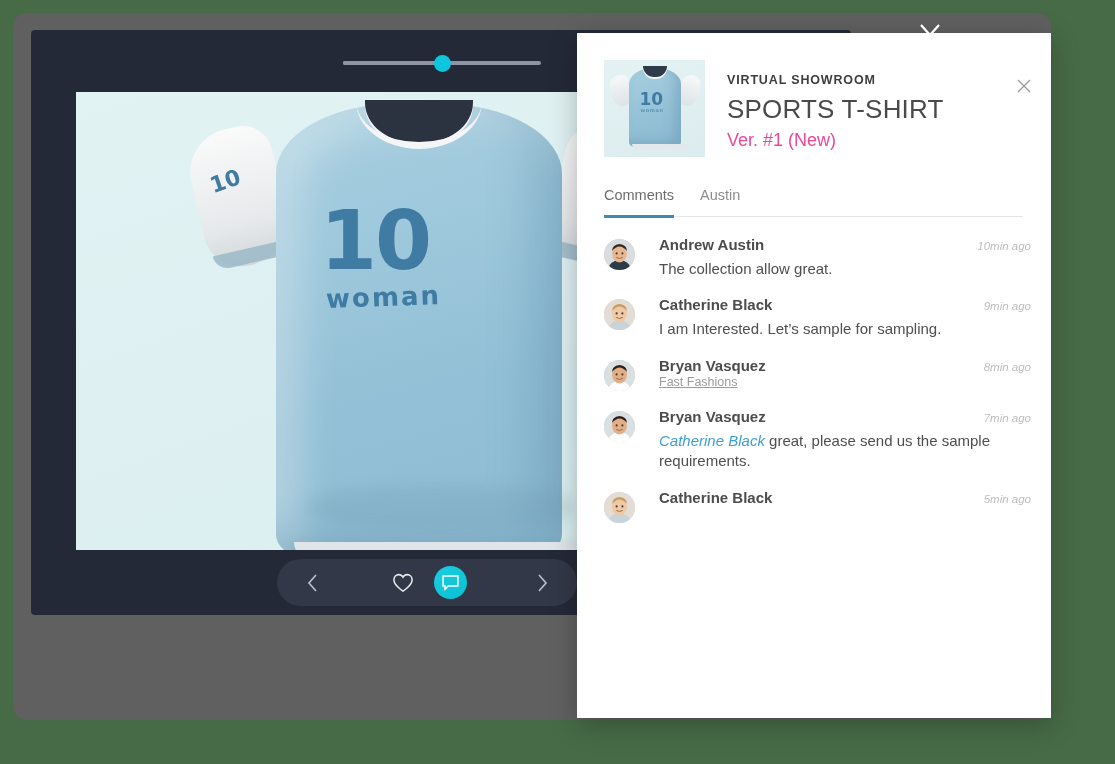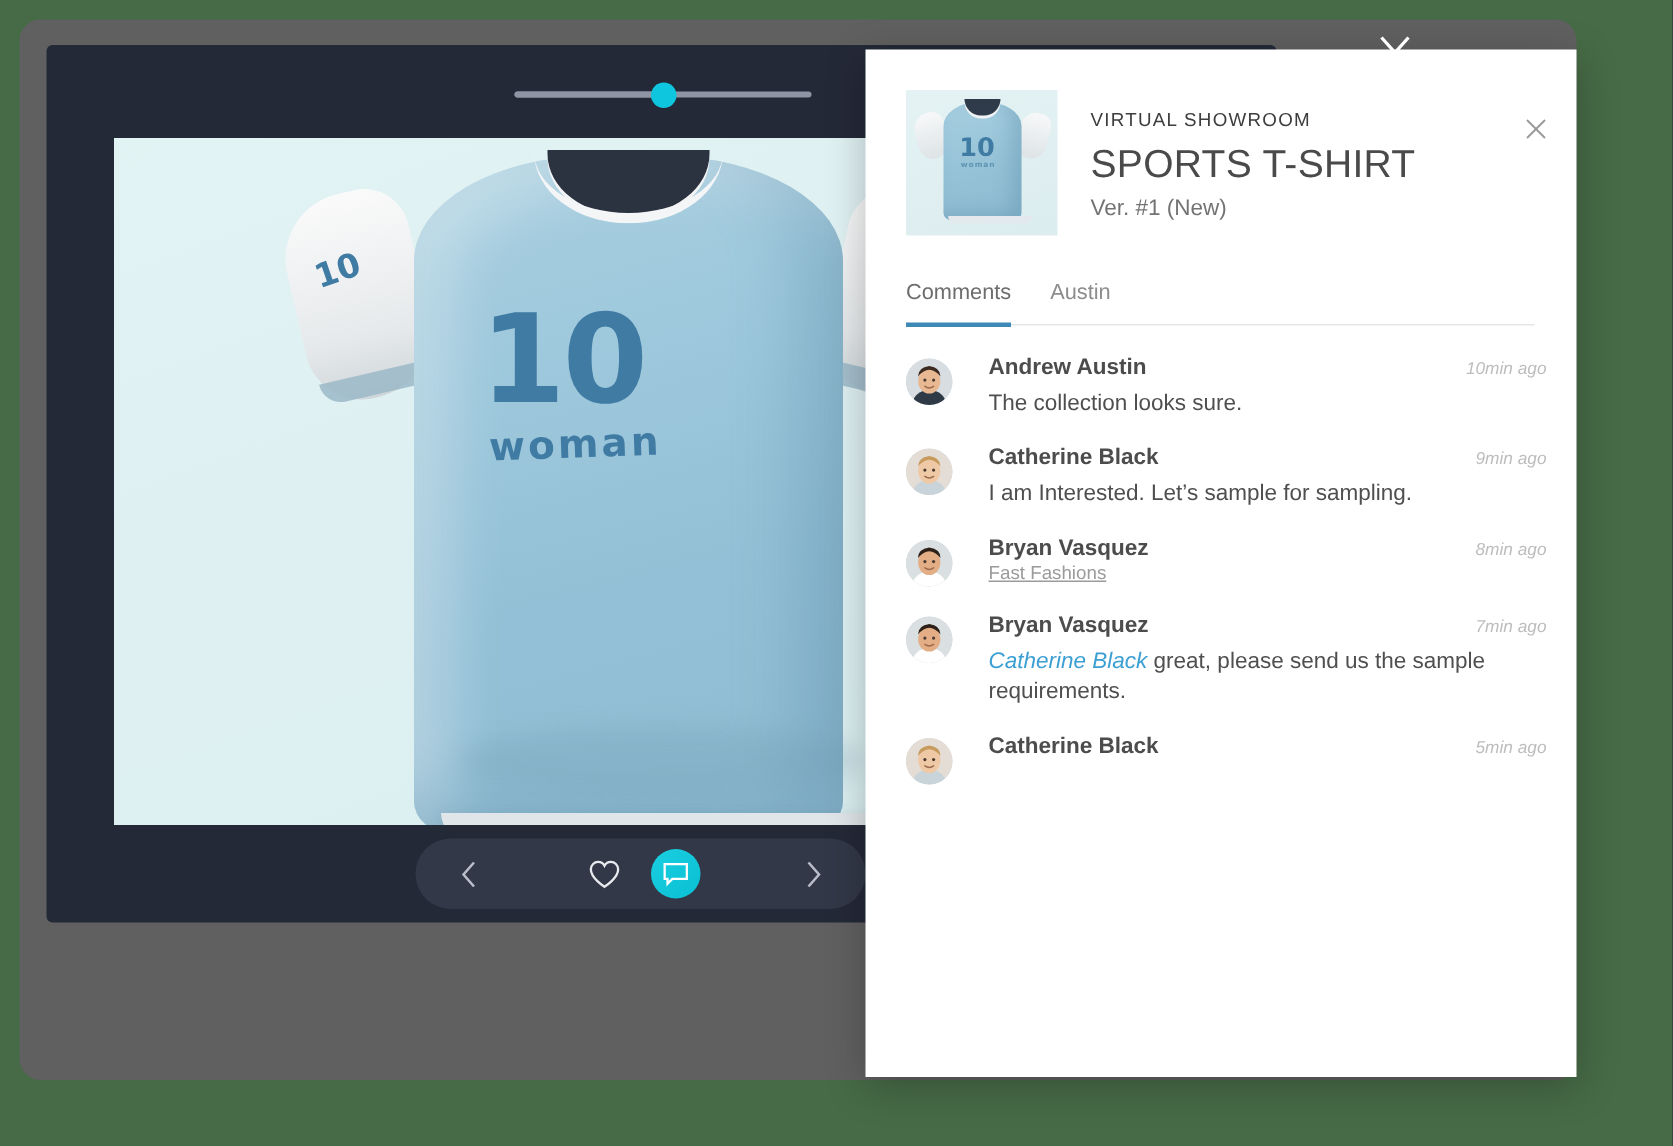--- a/index.html
+++ b/index.html
@@ -345,34 +345,34 @@
     width: 56px; height: 5px;
     background: #e2e8eb;
     border-radius: 0 0 6px 6px;
   }
 
   .head-text { padding-top: 13px; }
   .eyebrow {
     font-size: 12.5px;
     letter-spacing: .85px;
     color: #3d3d3d;
-    font-weight: normal;
+    font-weight: bold;
     text-transform: uppercase;
   }
   .title {
     font-size: 26px;
     color: #4a4a4a;
     font-weight: normal;
     letter-spacing: .2px;
     margin-top: 8px;
     line-height: 1.1;
   }
   .version {
-    font-size: 15px;
-    color: #737373;
+    font-size: 18px;
+    color: #ec4899;
     margin-top: 6px;
   }
 
   
   .tabs {
     margin: 30px 28px 0 27px;
     border-bottom: 1px solid #e6e6e6;
     display: flex;
     gap: 26px;
     position: relative;
@@ -568,21 +568,21 @@
     <circle cx="12.6" cy="14.4" r="1.05" fill="#4a3a30"></circle>
     <circle cx="18.4" cy="14.4" r="1.05" fill="#4a3a30"></circle>
     <path d="M12.6 18.6 Q15.5 20.6 18.4 18.6" stroke="#9c6a4d" stroke-width="1" fill="none" stroke-linecap="round"></path>
   </svg>
         </div>
         <div class="cbody">
           <div class="crow">
             <div class="cname">Andrew Austin</div>
             <div class="ctime">10min ago</div>
           </div>
-          <div class="ctext">The collection looks sure.</div>
+          <div class="ctext">The collection allow great.</div>
         </div>
       </div>
       <div class="comment">
         <div class="avatar">
           <svg width="31" height="31" viewBox="0 0 31 31">
     <circle cx="15.5" cy="15.5" r="15.5" fill="#e4ddd6"></circle>
     <ellipse cx="15.5" cy="30" rx="11" ry="9" fill="#c9d4da"></ellipse>
     <ellipse cx="15.5" cy="15" rx="7.4" ry="8.4" fill="#efc9a6"></ellipse>
     <path d="M8 12 Q15.5 3 23 12 Q23 6 15.5 5 Q8 6 8 12 Z" fill="#c79b5e"></path>
     <circle cx="12.6" cy="14.4" r="1.05" fill="#4a3a30"></circle>

